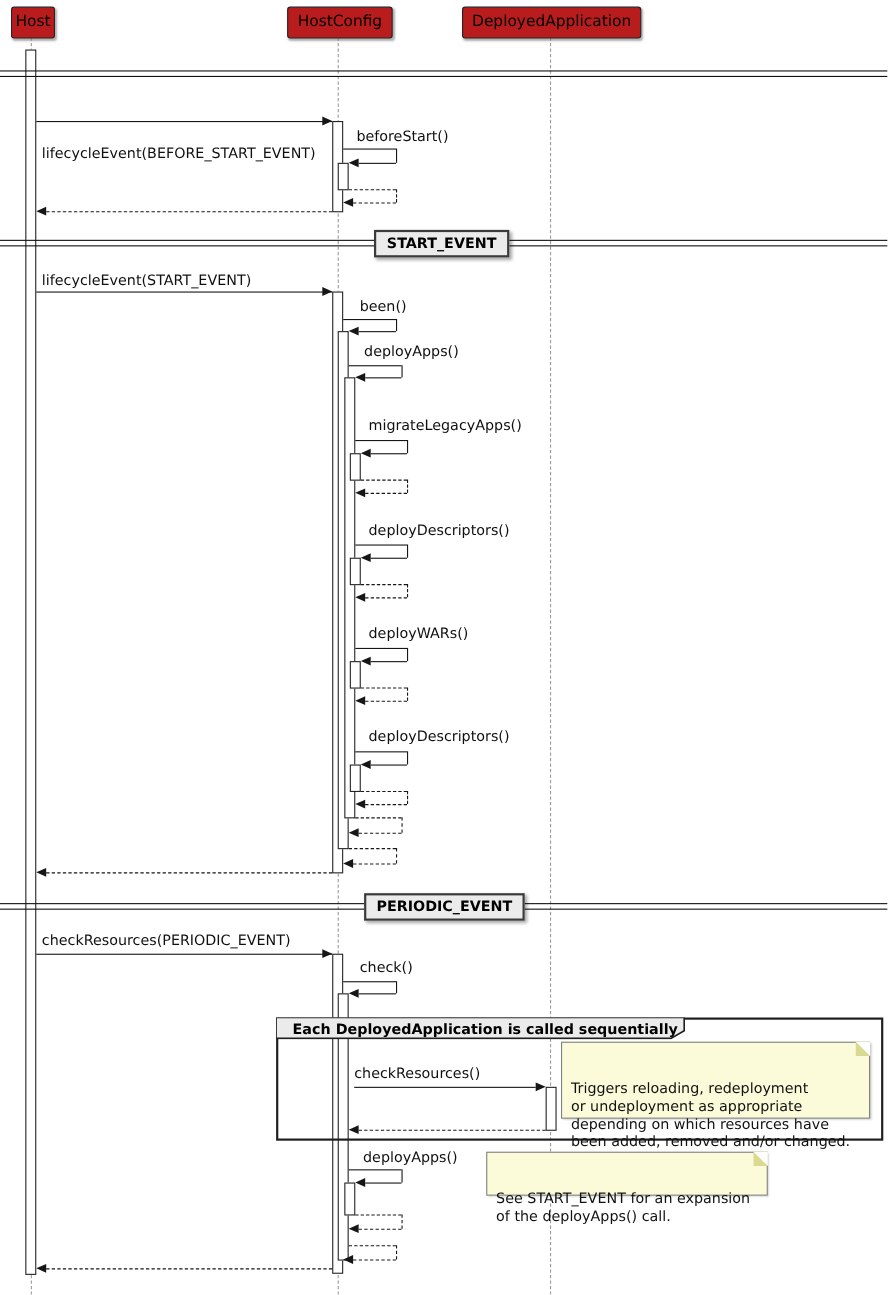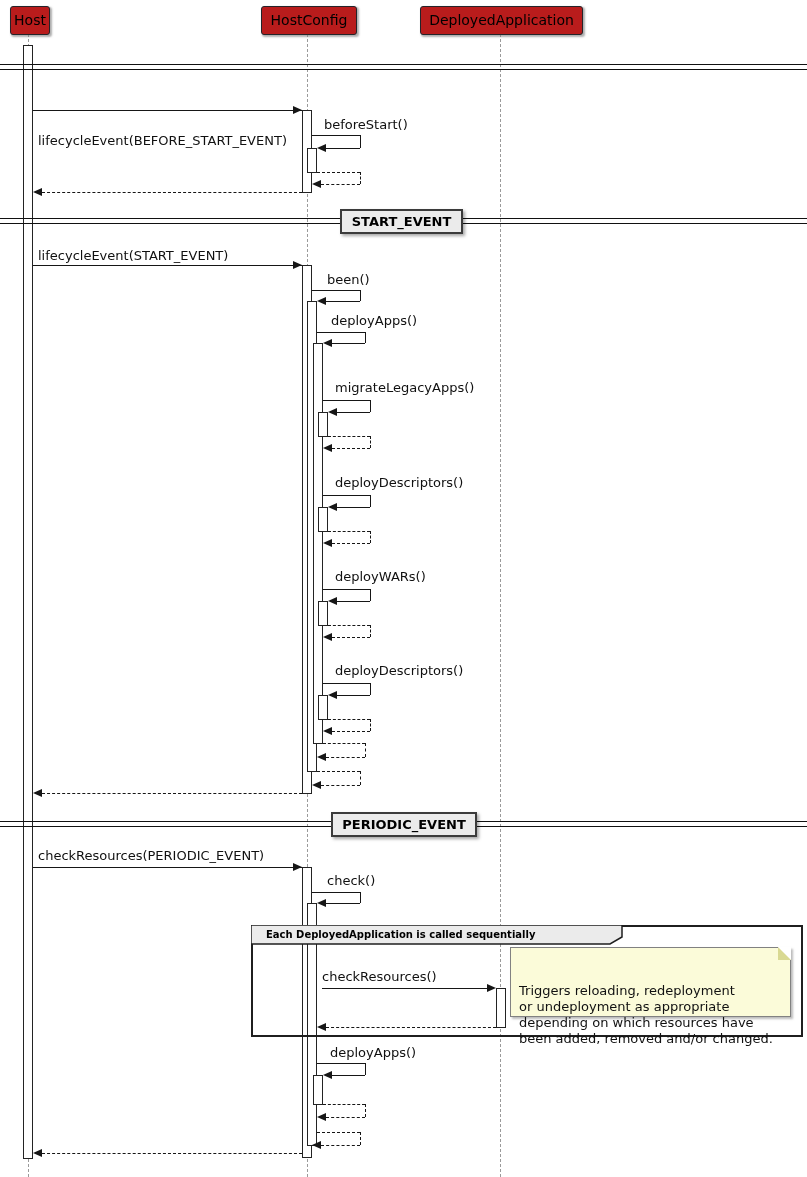--- a/index.html
+++ b/index.html
@@ -17,21 +17,21 @@
   .ahr{position:absolute;width:0;height:0;border-top:4px solid transparent;
        border-bottom:4px solid transparent;border-left:9px solid #161616;}
   .ahl{position:absolute;width:0;height:0;border-top:4px solid transparent;
        border-bottom:4px solid transparent;border-right:9px solid #161616;}
   .lbl{position:absolute;font-size:13px;color:#101010;white-space:nowrap;}
   .divline{position:absolute;left:0;width:807px;height:0;border-top:1px solid #111;}
   .divbox{position:absolute;background:#EBEBEB;border:2px solid #3b3b3b;box-sizing:border-box;
           box-shadow:2px 2px 3px rgba(0,0,0,.35);
           font-size:13px;font-weight:bold;color:#000;text-align:center;line-height:21px;}
   .group{position:absolute;border:2px solid #1f1f1f;box-sizing:border-box;}
-  .gtitle{position:absolute;left:13px;top:2px;font-size:10px;font-weight:bold;color:#000;white-space:nowrap;}
+  .gtitle{position:absolute;left:13px;top:2px;font-size:13px;font-weight:bold;color:#000;white-space:nowrap;}
   .note{position:absolute;background:#FBFBD9;border:1px solid #818181;box-sizing:border-box;
         font-size:13px;line-height:16px;color:#111;padding:3px 8px;white-space:pre-line;
         box-shadow:1.5px 1.5px 2px rgba(120,120,120,.5);}
   .fold{position:absolute;top:-1px;right:-1px;width:0;height:0;
         border-style:solid;border-width:0 13px 13px 0;
         border-color:#fff #fff #d9d992 #d9d992;}
 </style>
 </head>
 <body>
 
@@ -211,14 +211,19 @@
   <div class="ahl" style="left:317px;top:1113px;"></div>
 
   <div class="hl d" style="left:317px;top:1132px;width:43px;"></div>
   <div class="vl d" style="left:360px;top:1132px;height:13px;"></div>
   <div class="hl d" style="left:321px;top:1145px;width:39px;"></div>
   <div class="ahl" style="left:312px;top:1141px;"></div>
 
   <div class="hl d" style="left:42px;top:1153px;width:260px;"></div>
   <div class="ahl" style="left:33px;top:1149px;"></div>
 
+  <div class="note" style="left:442px;top:1047px;width:256px;height:40px;">
+    <div class="fold"></div>
+    <span>See START_EVENT for an expansion
+of the deployApps() call.</span>
+  </div>
 
 </div>
 
 </body></html>

